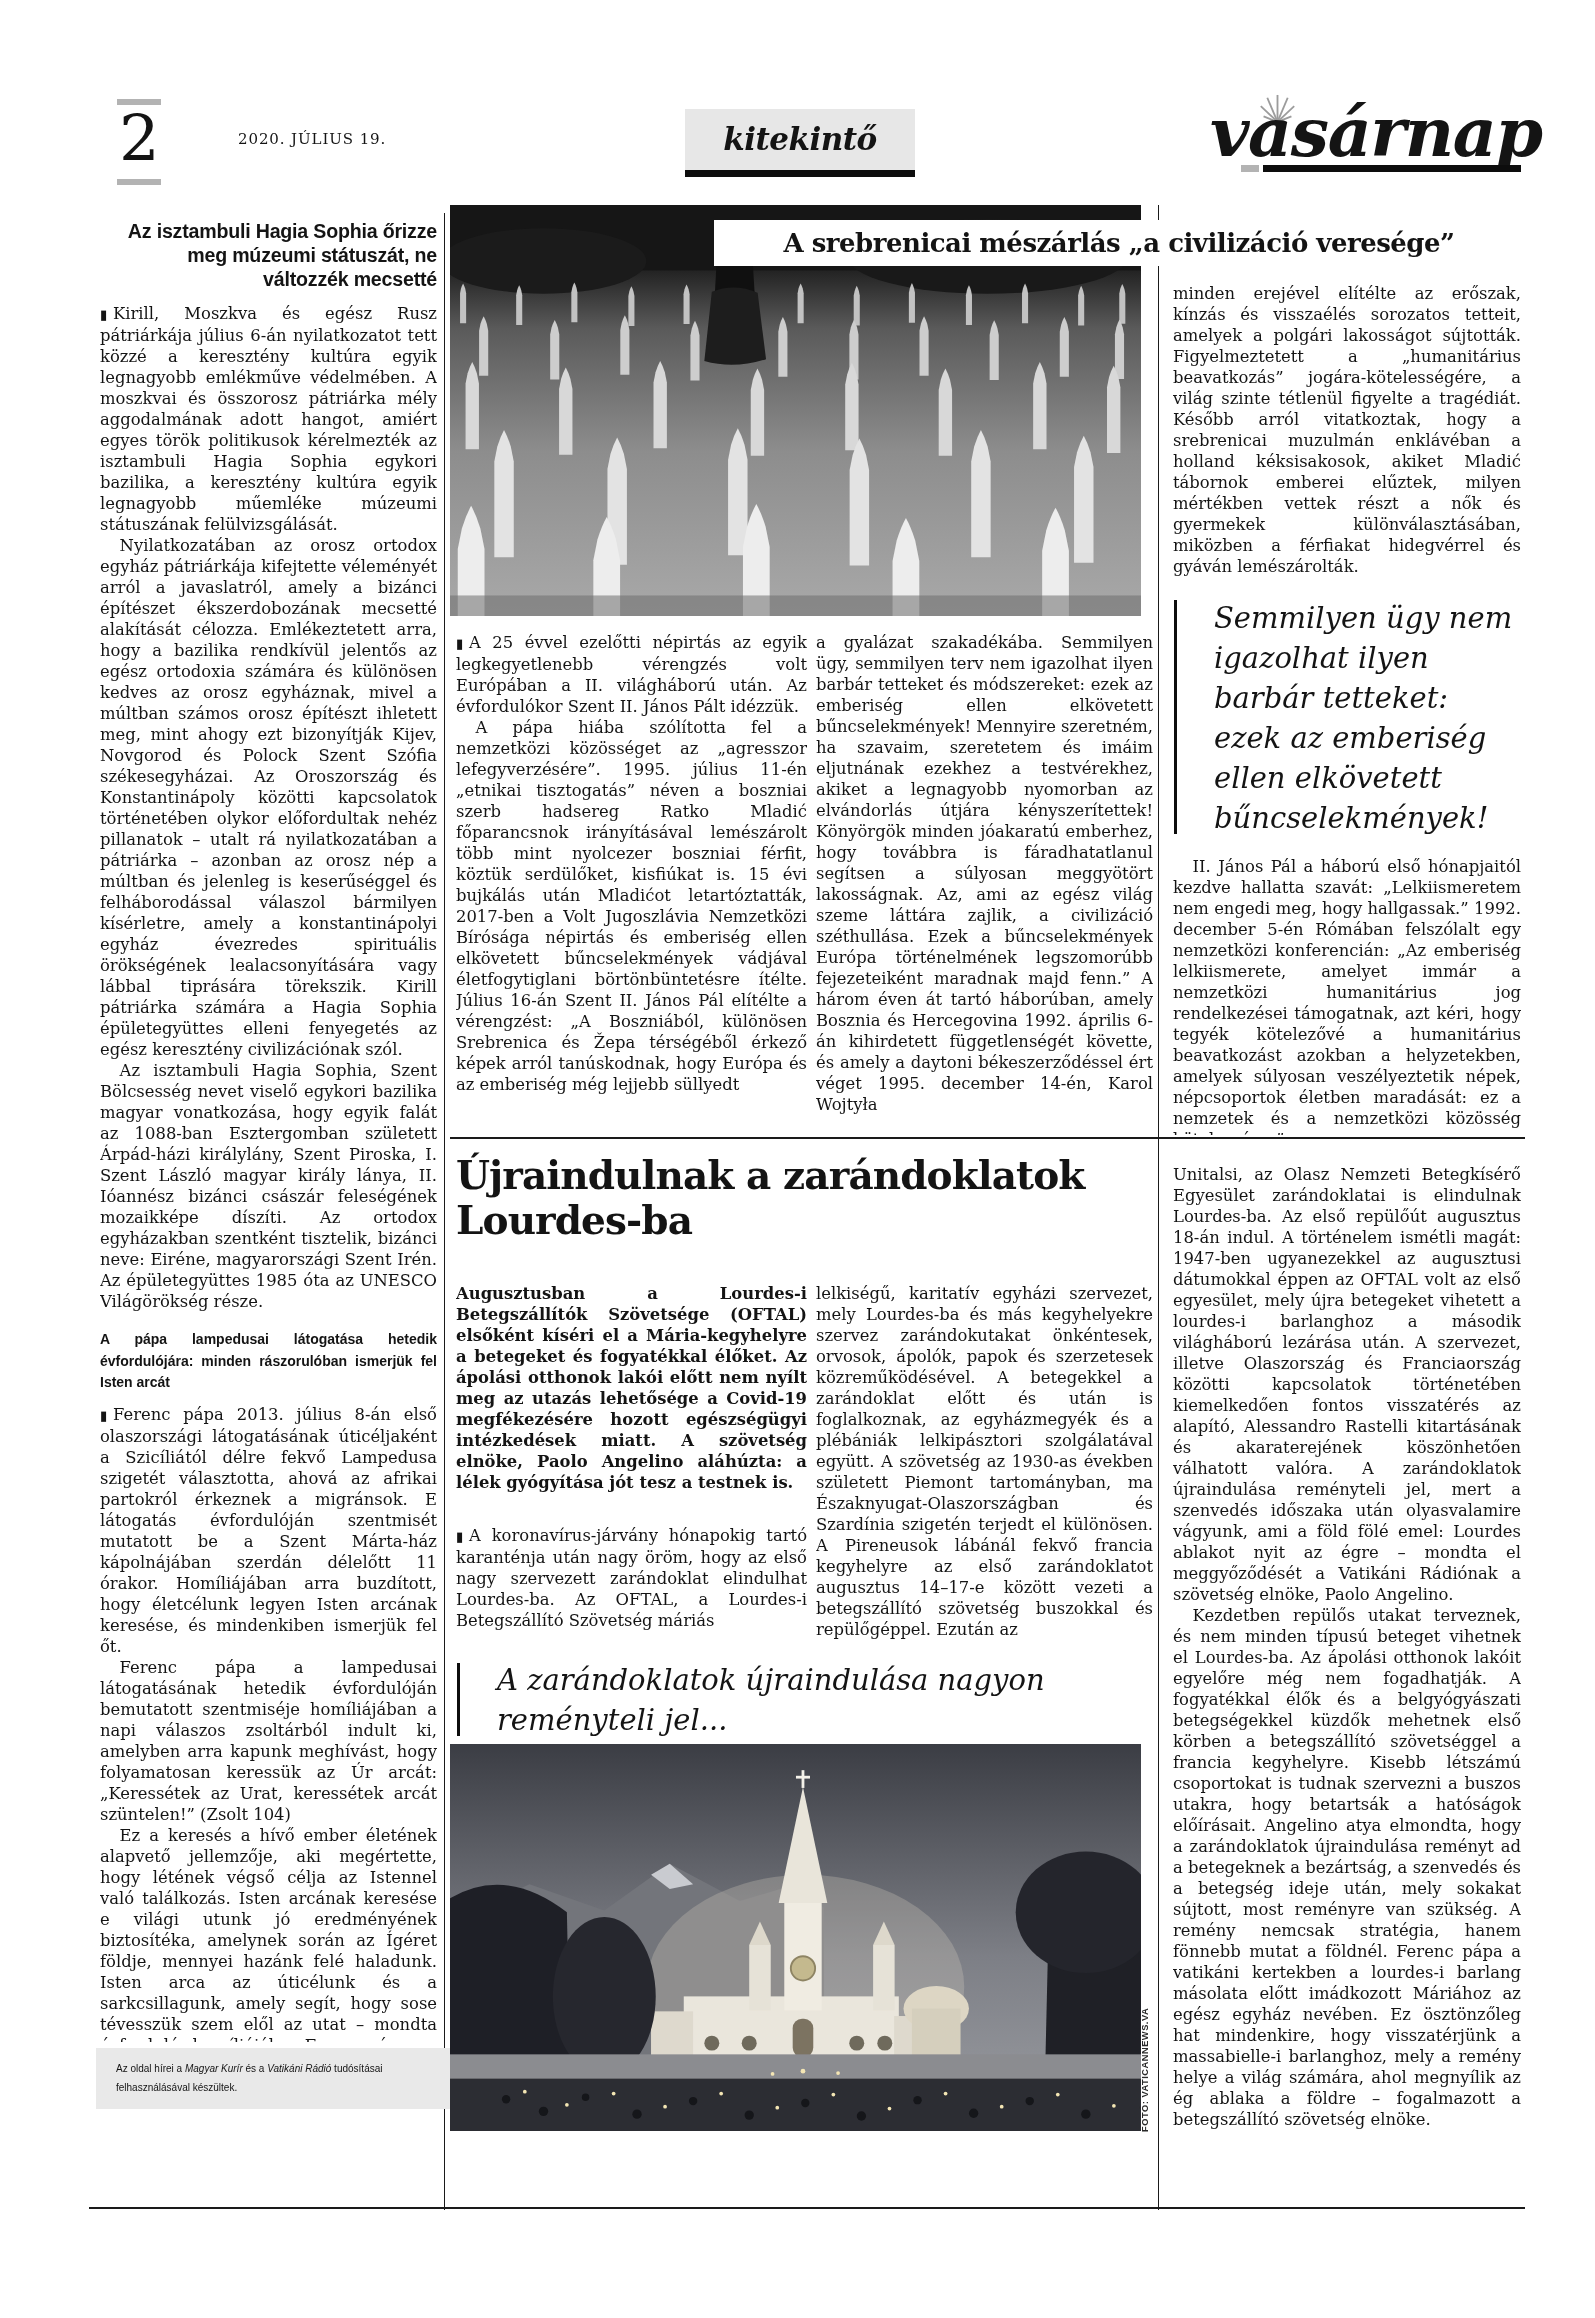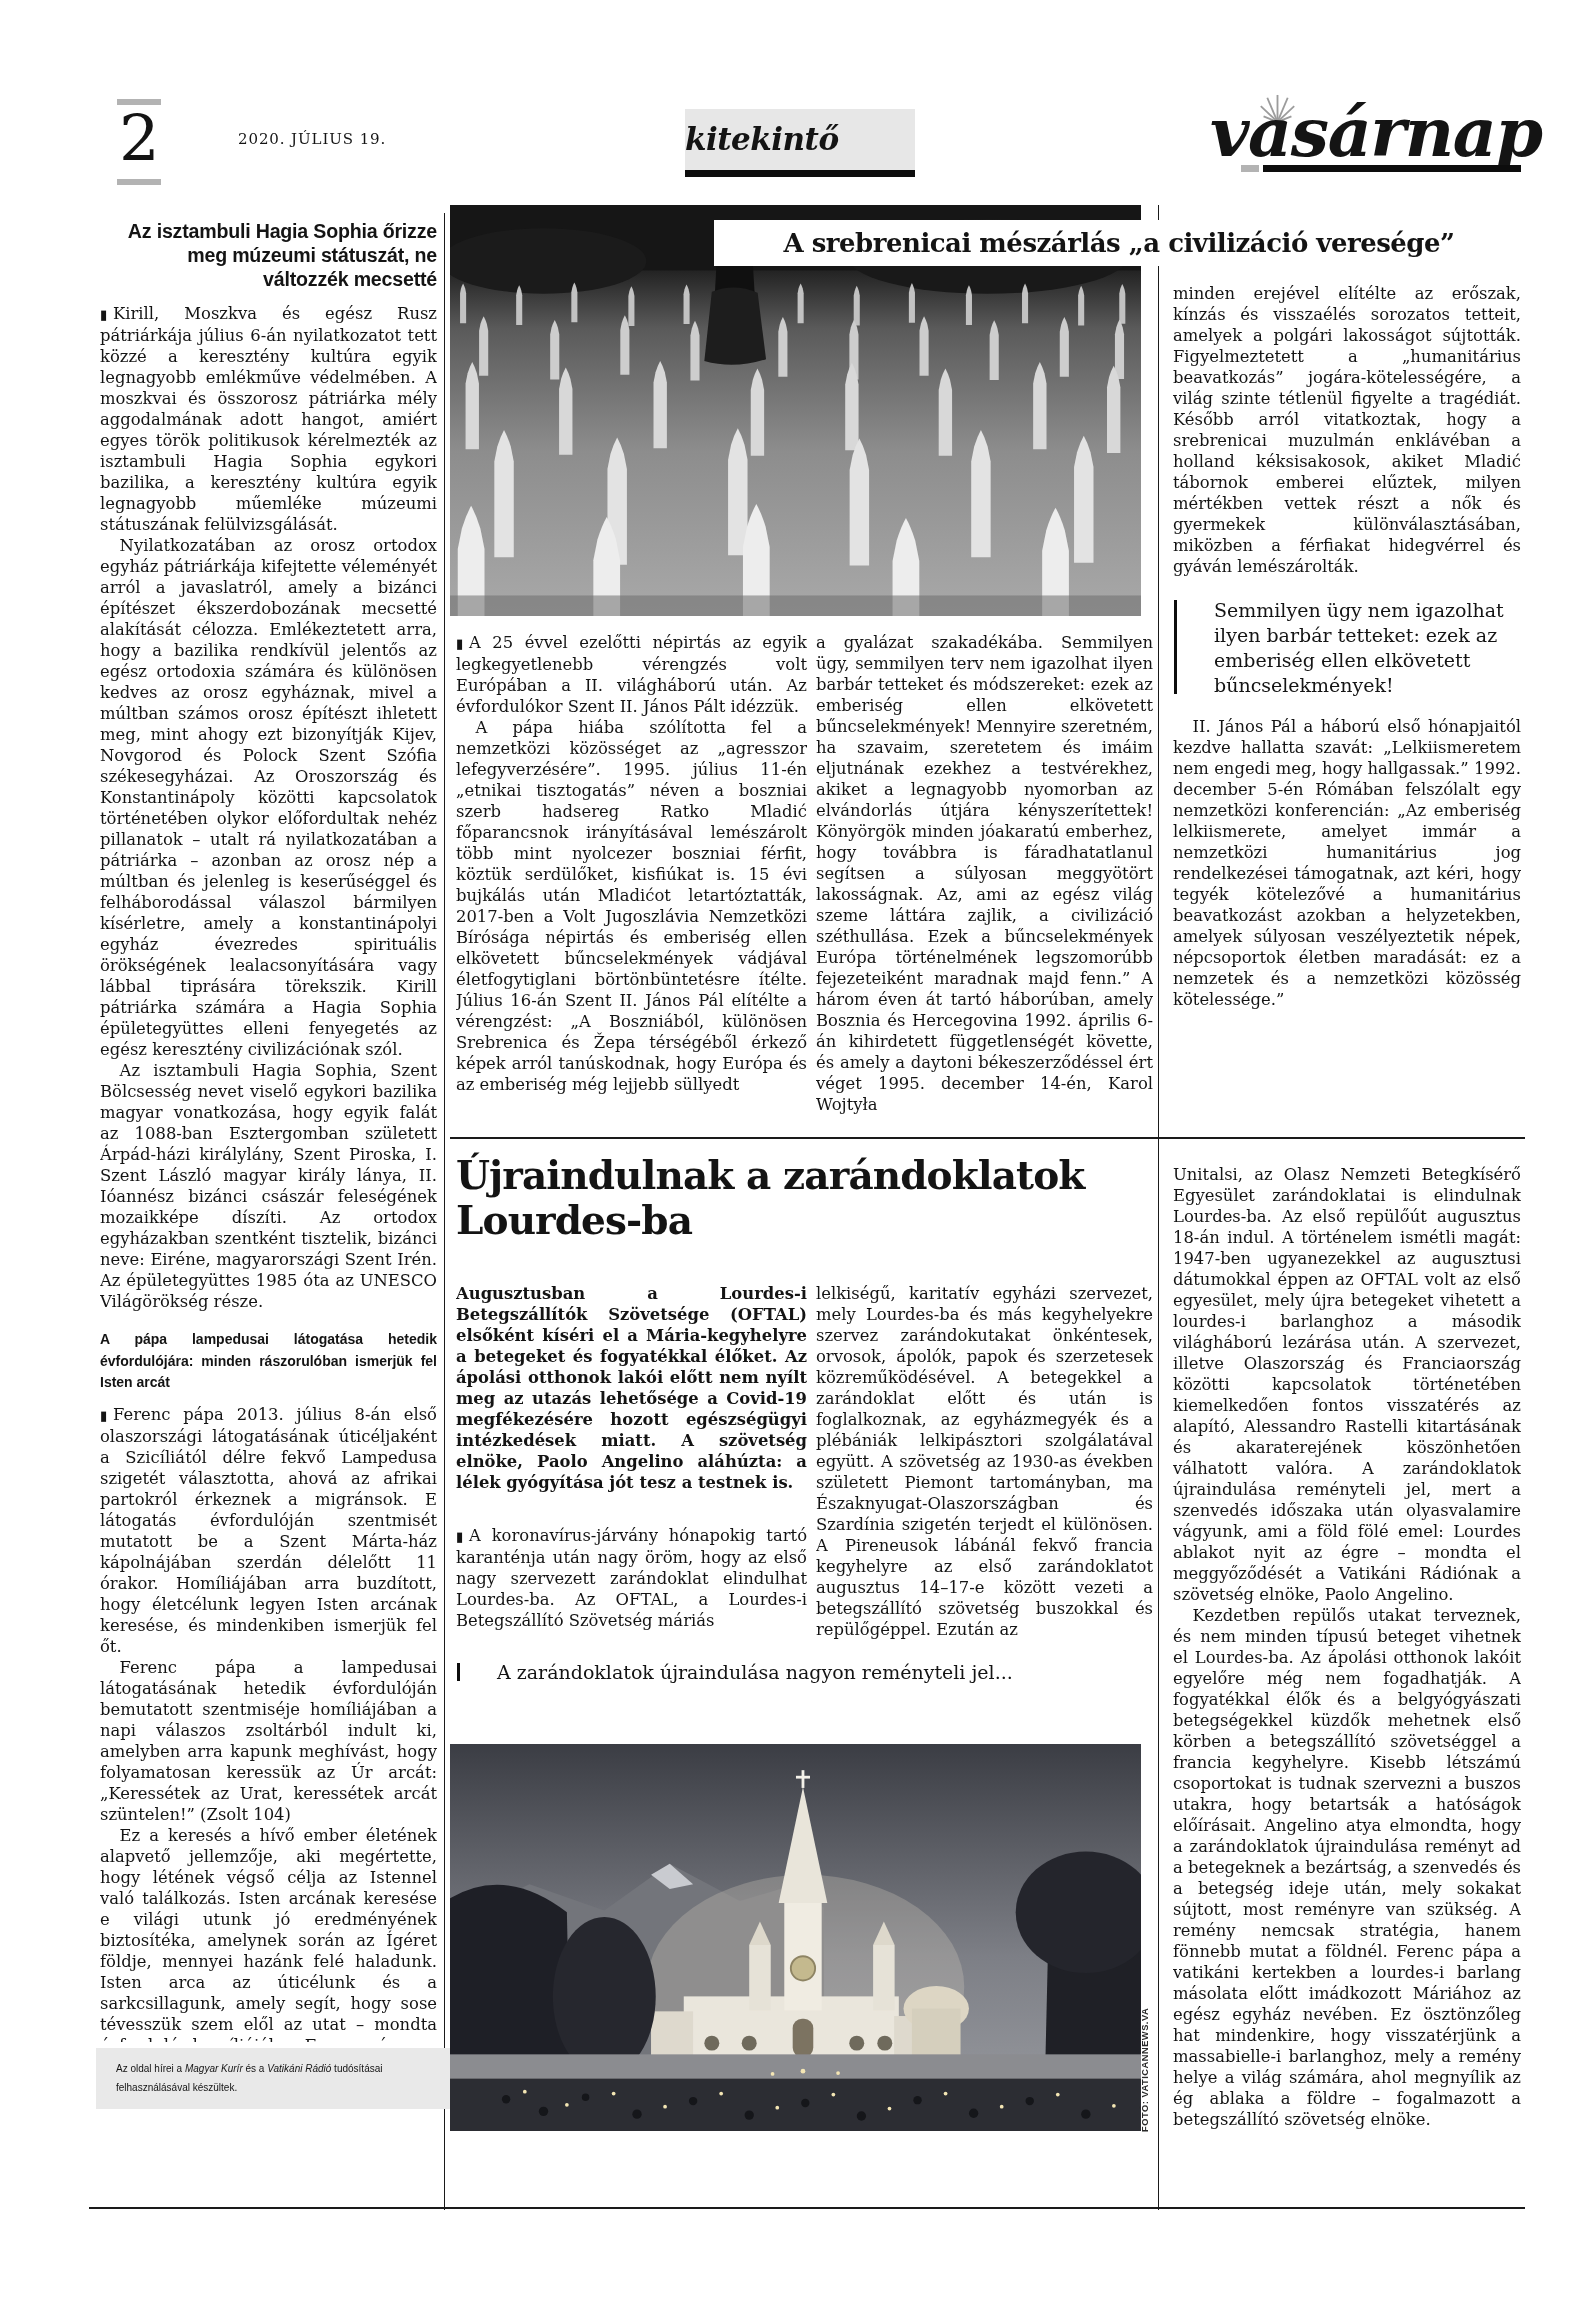--- a/index.html
+++ b/index.html
@@ -3,39 +3,39 @@
 <meta charset="utf-8">
 <style>
   html,body{margin:0;padding:0;background:#9a9a9a;}
   .page{position:relative;width:1595px;height:2319px;background:#ffffff;color:#141414;
         font-family:"DejaVu Serif",serif;overflow:hidden;}
   .abs{position:absolute;}
   
   .graybar{background:#b3b3b3;}
   .pagenum{font-size:64px;line-height:64px;font-family:"DejaVu Serif",serif;}
   .date{font-size:15px;letter-spacing:0.9px;white-space:nowrap;margin-left:36px;}
-  .section-box{background:#e7e7e7;}
+  .section-box{background:#e7e7e7;text-align:center;}
   .section-label{font-style:italic;font-weight:700;font-size:31px;line-height:61px;letter-spacing:-0.5px;}
   .blackbar{background:#0d0d0d;}
   .brand{font-style:italic;font-weight:700;font-size:68px;line-height:56px;letter-spacing:-1.4px;text-align:right;white-space:nowrap;}
   
   .body{font-size:16.4px;line-height:21px;text-align:justify;}
   .body p{margin:0;text-indent:19.6px;}
   .body p.first{text-indent:0;}
   .body p.cont{text-indent:0;}
   .pmark{font-size:0.82em;margin-right:5.6px;}
   .article-title{font-family:"Liberation Sans","DejaVu Sans",sans-serif;font-weight:700;
                  font-size:19.6px;line-height:24px;letter-spacing:-0.2px;text-align:right;}
   .subhead{font-family:"Liberation Sans","DejaVu Sans",sans-serif;font-weight:700;
            font-size:14px;line-height:21.5px;margin:17px 0 10.3px 0;}
   .headline-bar{background:#ffffff;display:flex;align-items:center;justify-content:center;}
   .headline-sreb{font-weight:700;font-size:26px;letter-spacing:-0.5px;white-space:nowrap;}
   .headline-lourdes{font-weight:700;font-size:39px;line-height:45px;letter-spacing:-0.9px;}
   .lead{font-weight:700;}
-  .pq{position:relative;padding-left:41px;font-size:19px;line-height:25px;text-align:left;}
+  .pq{position:relative;padding-left:41px;font-style:italic;font-size:29px;line-height:40px;text-align:left;}
   .pq-bar{position:absolute;left:0.9px;top:2.8px;bottom:3.7px;width:2.8px;background:#0d0d0d;}
   .vline{background:#1a1a1a;width:1.4px;}
   .hline{background:#1a1a1a;height:1.9px;}
   .note-box{background:#e9e9e9;font-family:"Liberation Sans","DejaVu Sans",sans-serif;
             font-size:10px;line-height:18.7px;padding:12px 20px;}
   .note-box .it{font-style:italic;}
   .credit{writing-mode:vertical-rl;transform:rotate(180deg);
           font-family:"Liberation Sans","DejaVu Sans",sans-serif;font-weight:700;
           font-size:9.3px;letter-spacing:0.5px;color:#2a2a2a;white-space:nowrap;}
   .clip{overflow:hidden;}

